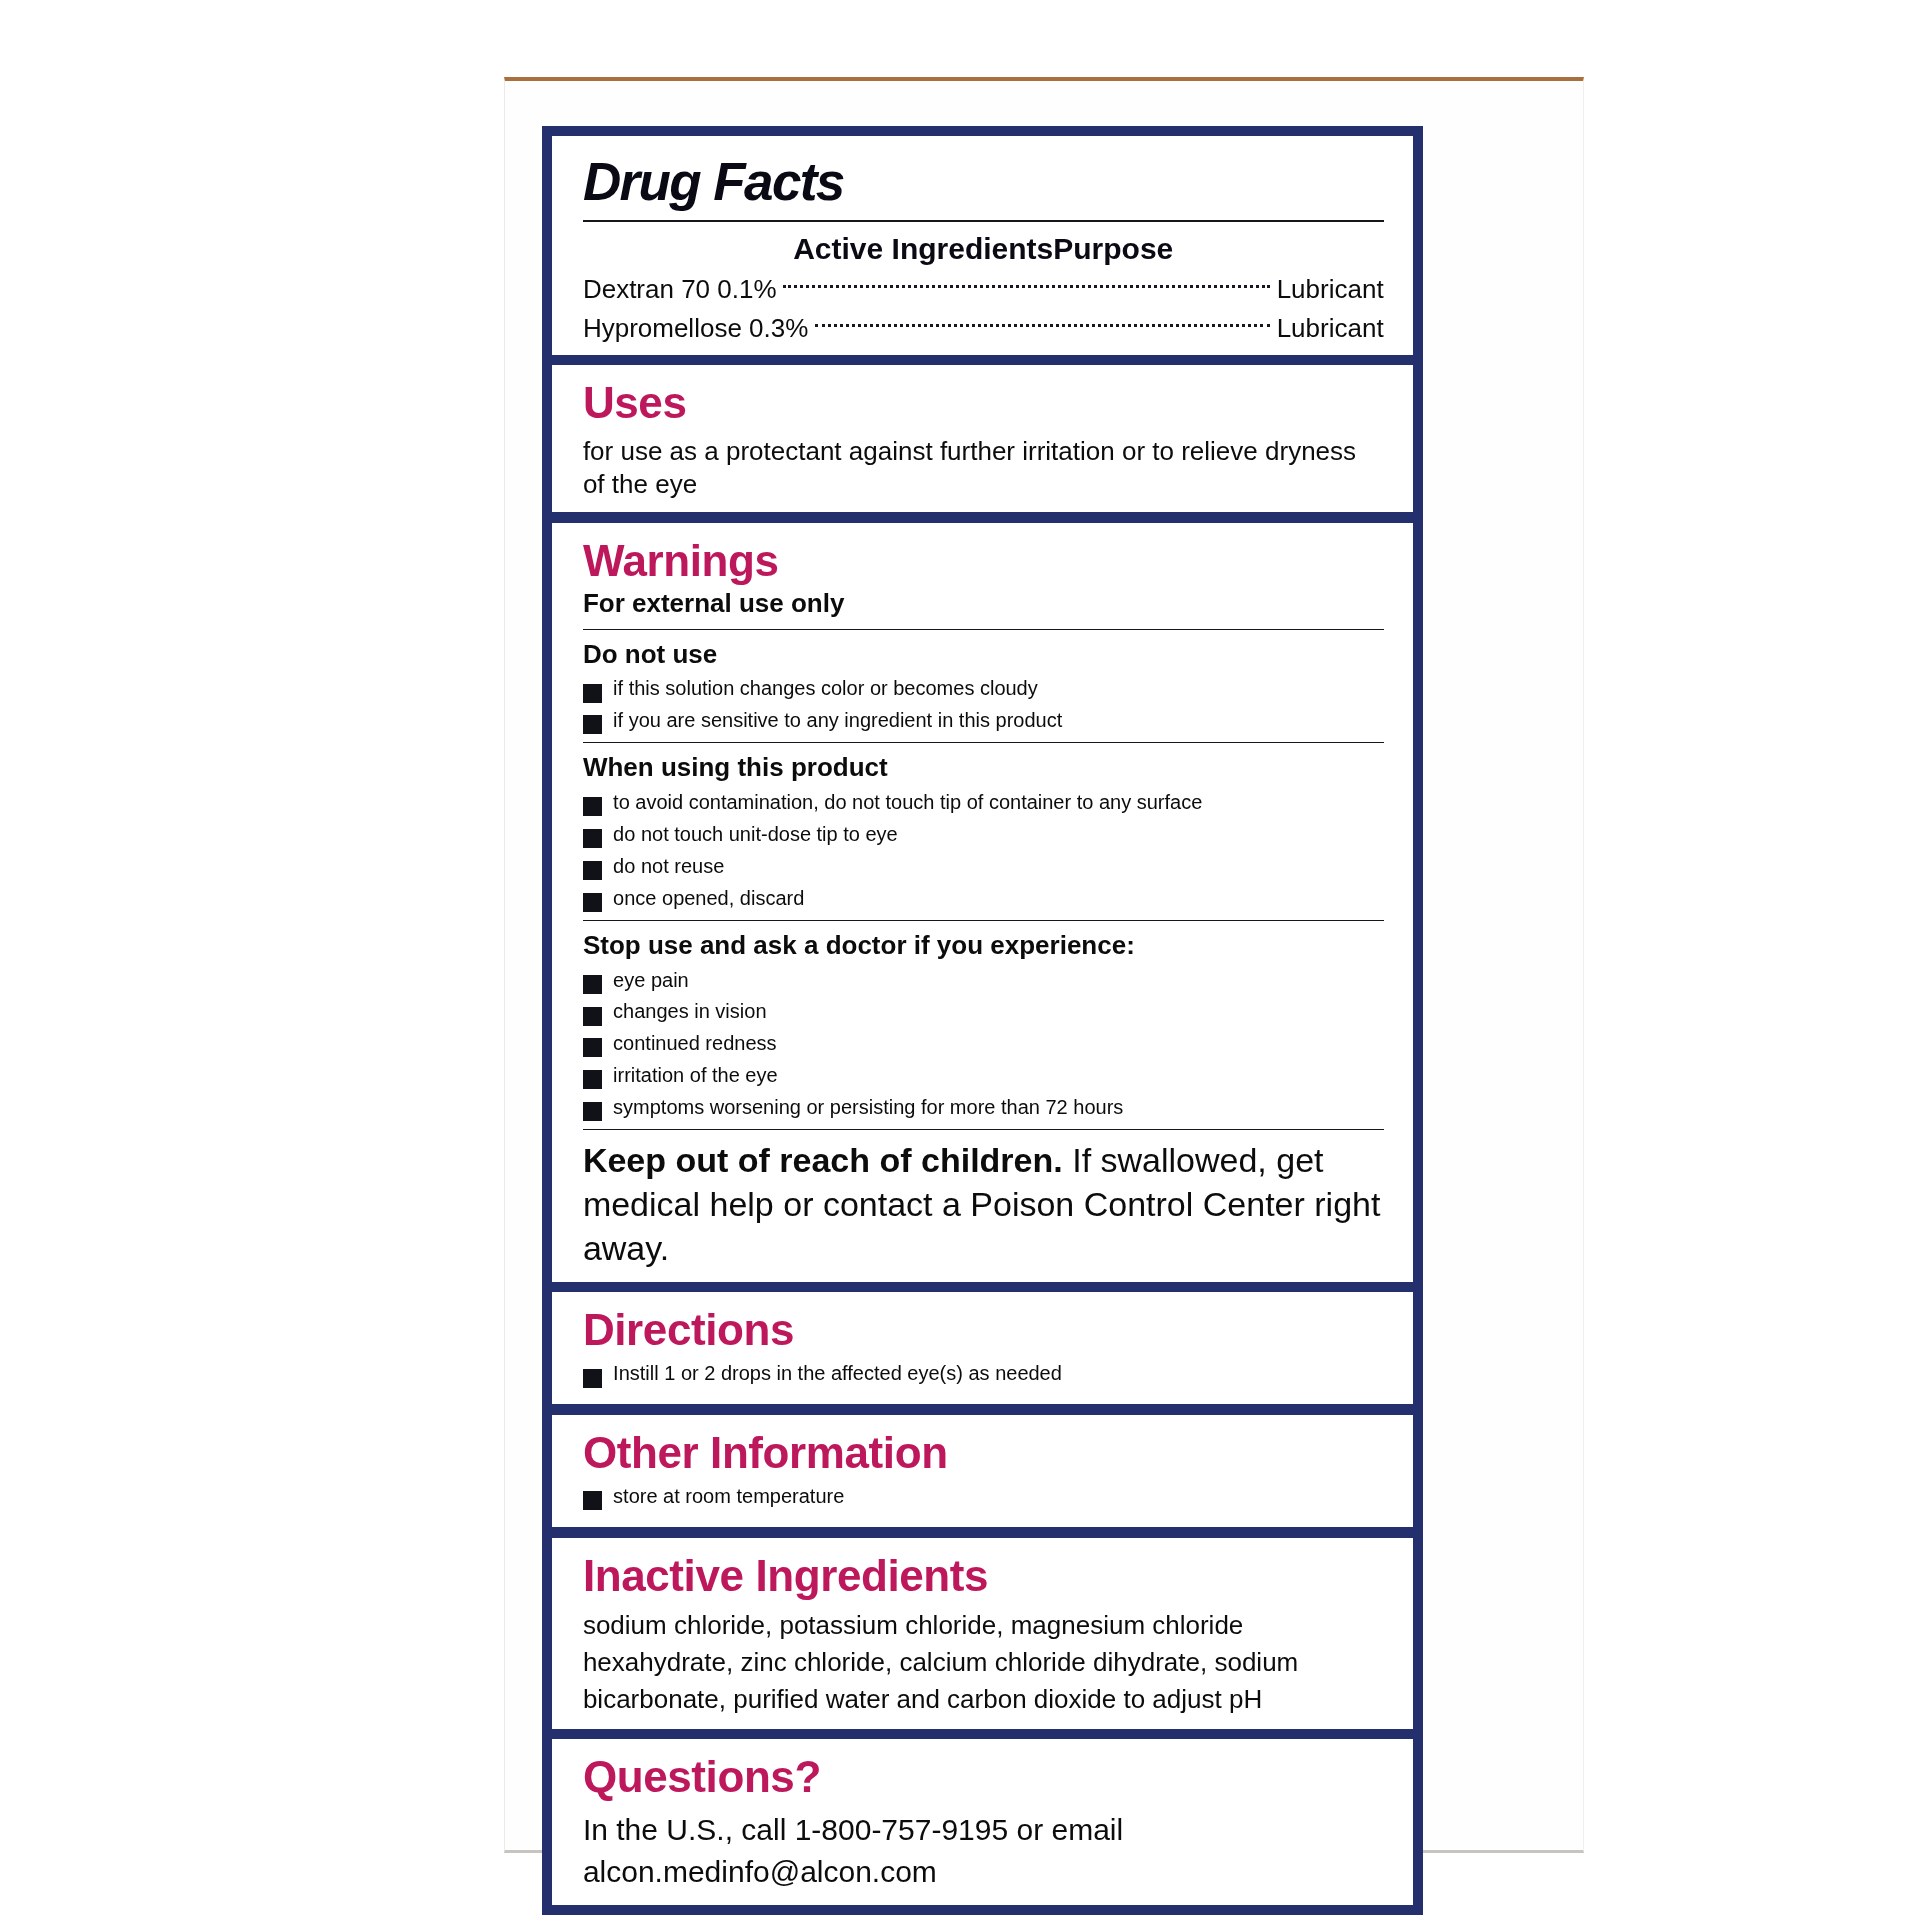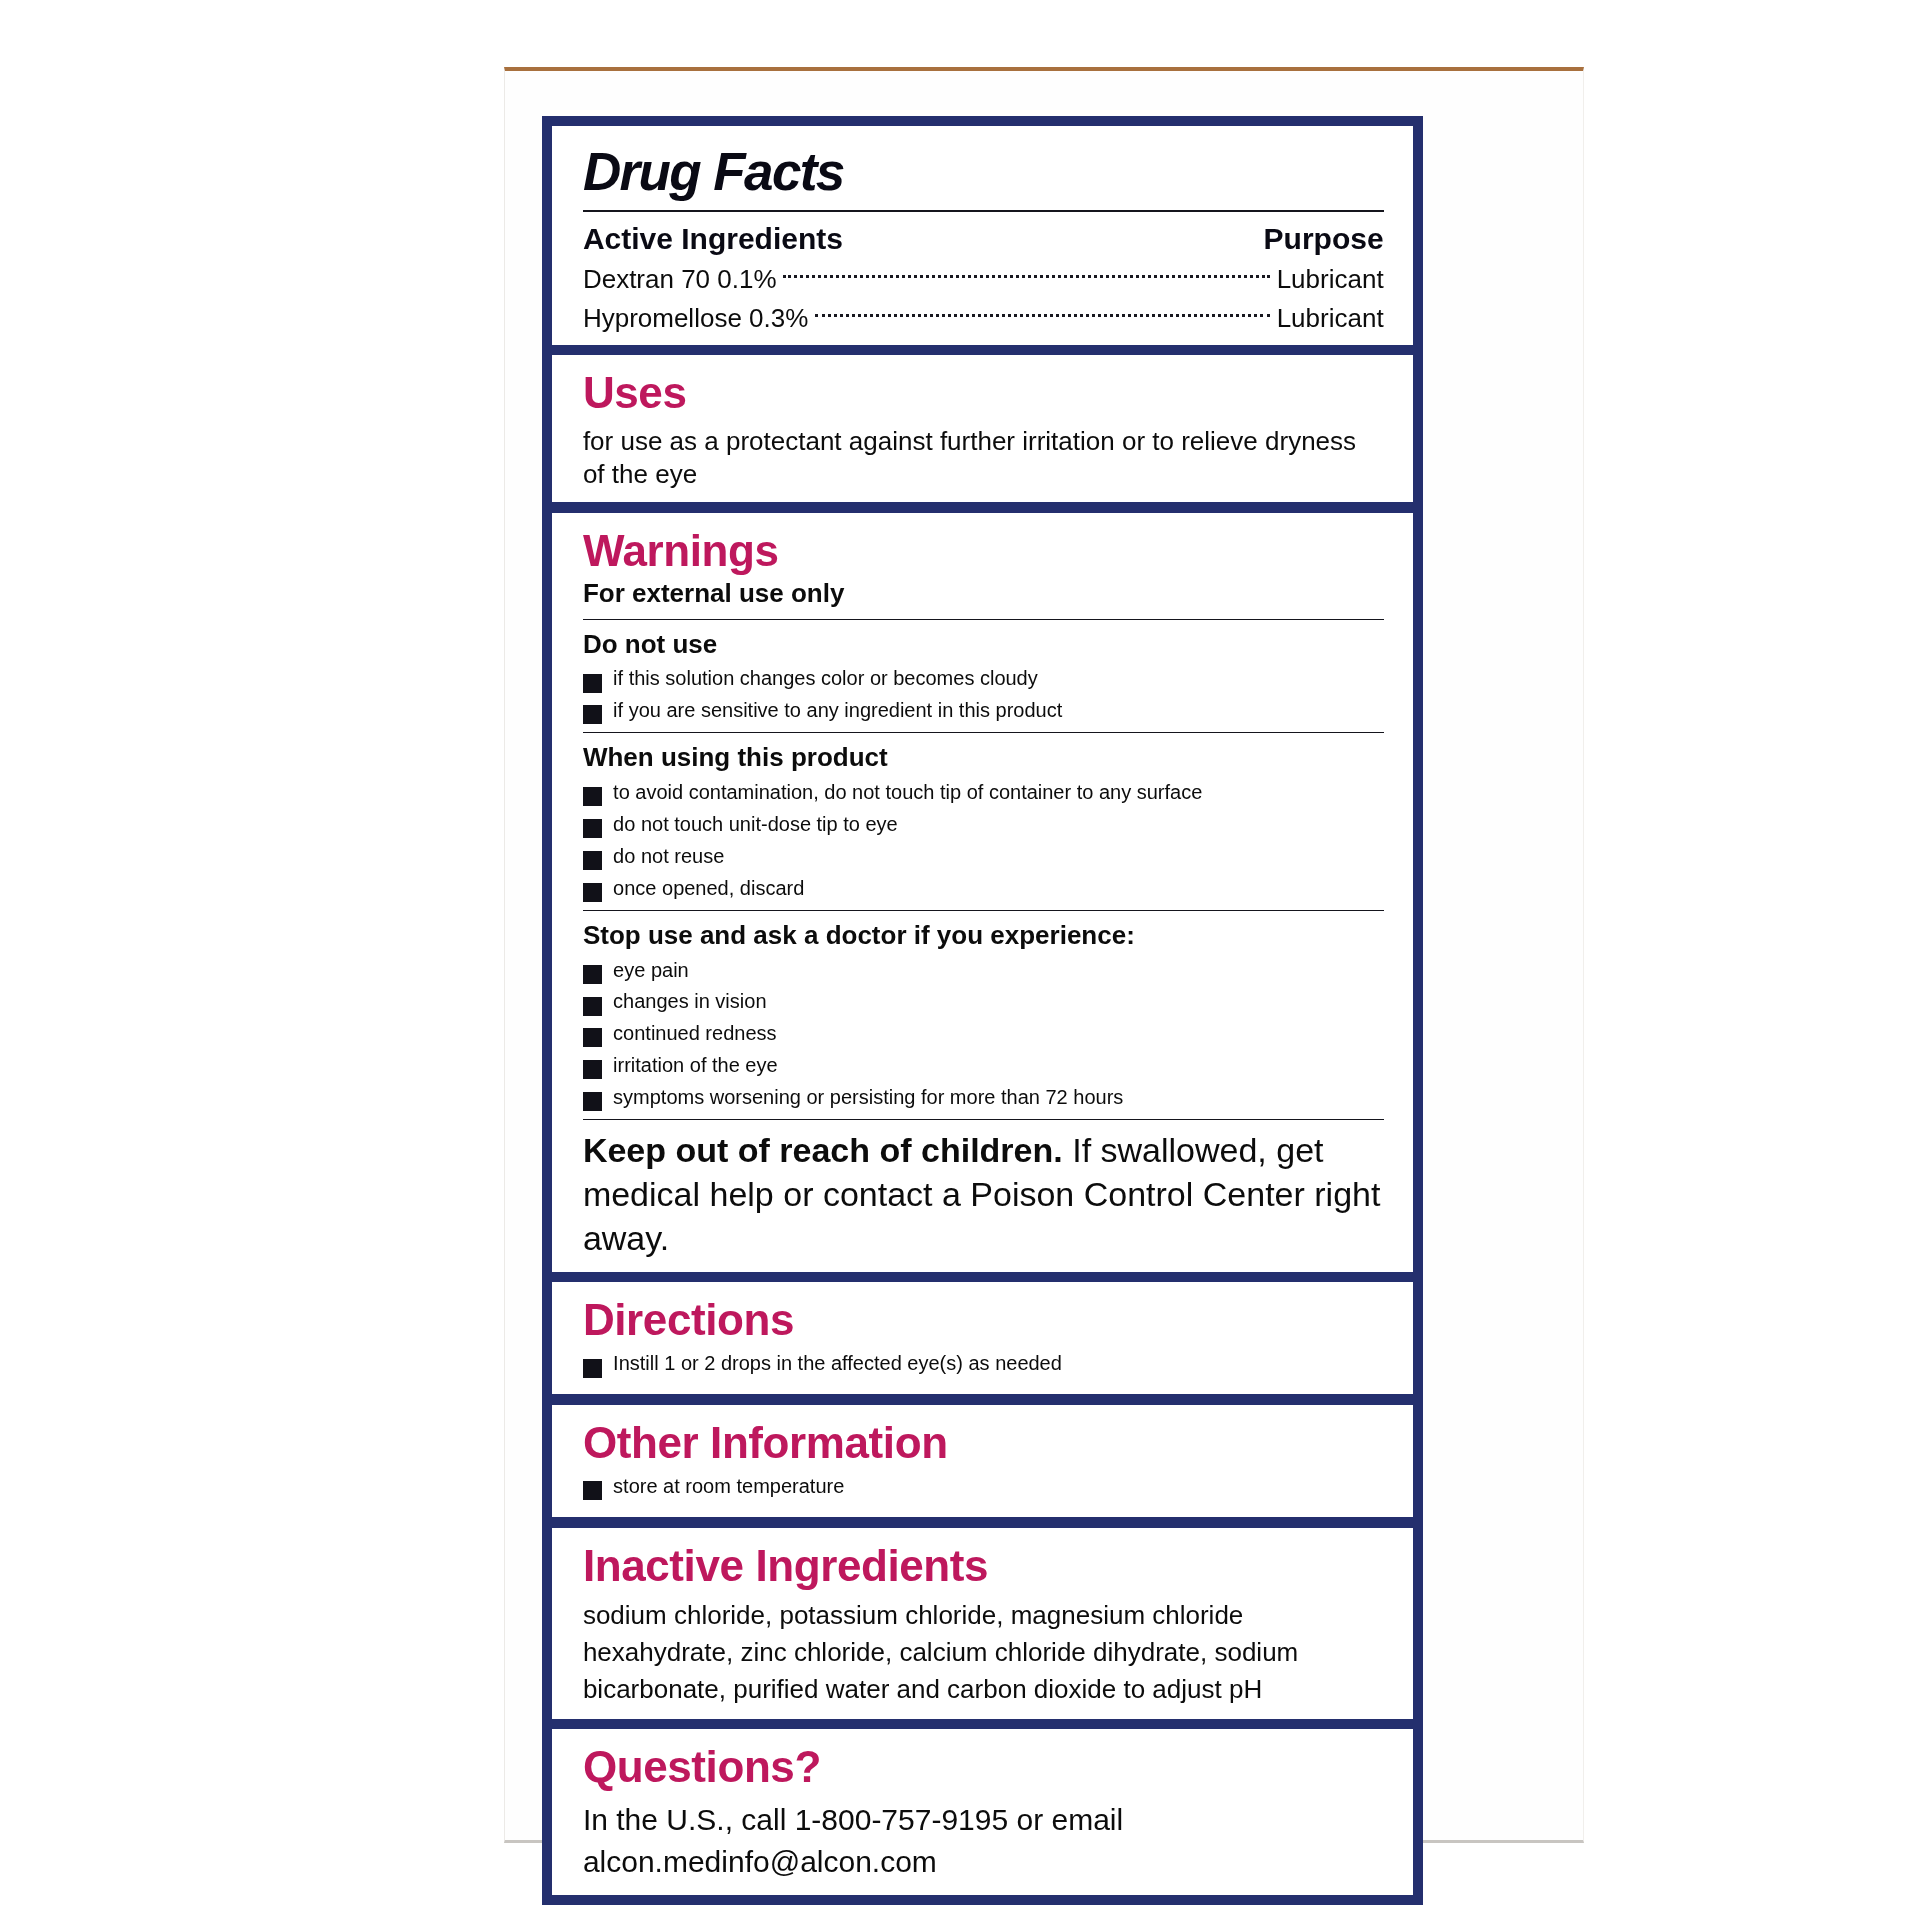--- a/index.html
+++ b/index.html
@@ -3,21 +3,21 @@
 <meta charset="utf-8">
 <style>
   html,body{margin:0;padding:0;}
   body{
     width:1925px;height:1925px;background:#ffffff;
     font-family:"Liberation Sans","DejaVu Sans",sans-serif;
     color:#0c0c0c;position:relative;overflow:hidden;
     -webkit-font-smoothing:antialiased;
   }
   .package{
-    position:absolute;left:504px;top:67px;width:1080px;height:1776px;
+    position:absolute;left:504px;top:77px;width:1080px;height:1776px;
     background:#fefefe;
     border-top:4px solid var(--box_edge_tan,#a8703e);
     border-left:1.6px solid #eceae7;
     border-right:1.6px solid #f1efec;
     border-bottom:3.2px solid #c8c5c1;
     box-sizing:border-box;
   }
   .dflabel{
     position:absolute;left:37px;top:45px;width:881px;
     background:var(--navy,#242f6e);
@@ -28,21 +28,21 @@
     padding:13px 29px 11.2px 30.5px;
     margin-bottom:10.4px;
   }
   .sec:last-child{margin-bottom:0;}
   .df-title{
     font-size:53px;font-weight:bold;font-style:italic;
     letter-spacing:-1.6px;margin:1.6px 0 8px 0;color:#0a0a14;
   }
   .rule{border:none;border-top:2.4px solid #15151d;margin:6.4px 0 9.6px 0;}
   .rule.thin{border-top-width:1.6px;margin:8px 0 8px 0;}
-  .subhead-row{display:flex;justify-content:space-between;align-items:baseline;}
+  .subhead-row{display:flex;justify-content:center;align-items:baseline;}
   .subhead{font-size:30px;font-weight:bold;color:#0a0a14;}
   .ing-row{display:flex;align-items:center;font-size:26px;margin-top:8px;}
   .leader{flex:1;border-bottom:3.2px dotted #17171f;margin:0 6.4px 5.6px 6.4px;min-width:48px;}
   .h2{
     font-size:44px;font-weight:bold;
     margin:0 0 6.4px 0;color:#be185d;letter-spacing:-0.4px;
   }
   .body-txt{font-size:26px;line-height:1.28;}
   .bold-line{font-size:26px;font-weight:bold;line-height:1.28;}
   .blist{margin:1.6px 0 4.8px 0;}

